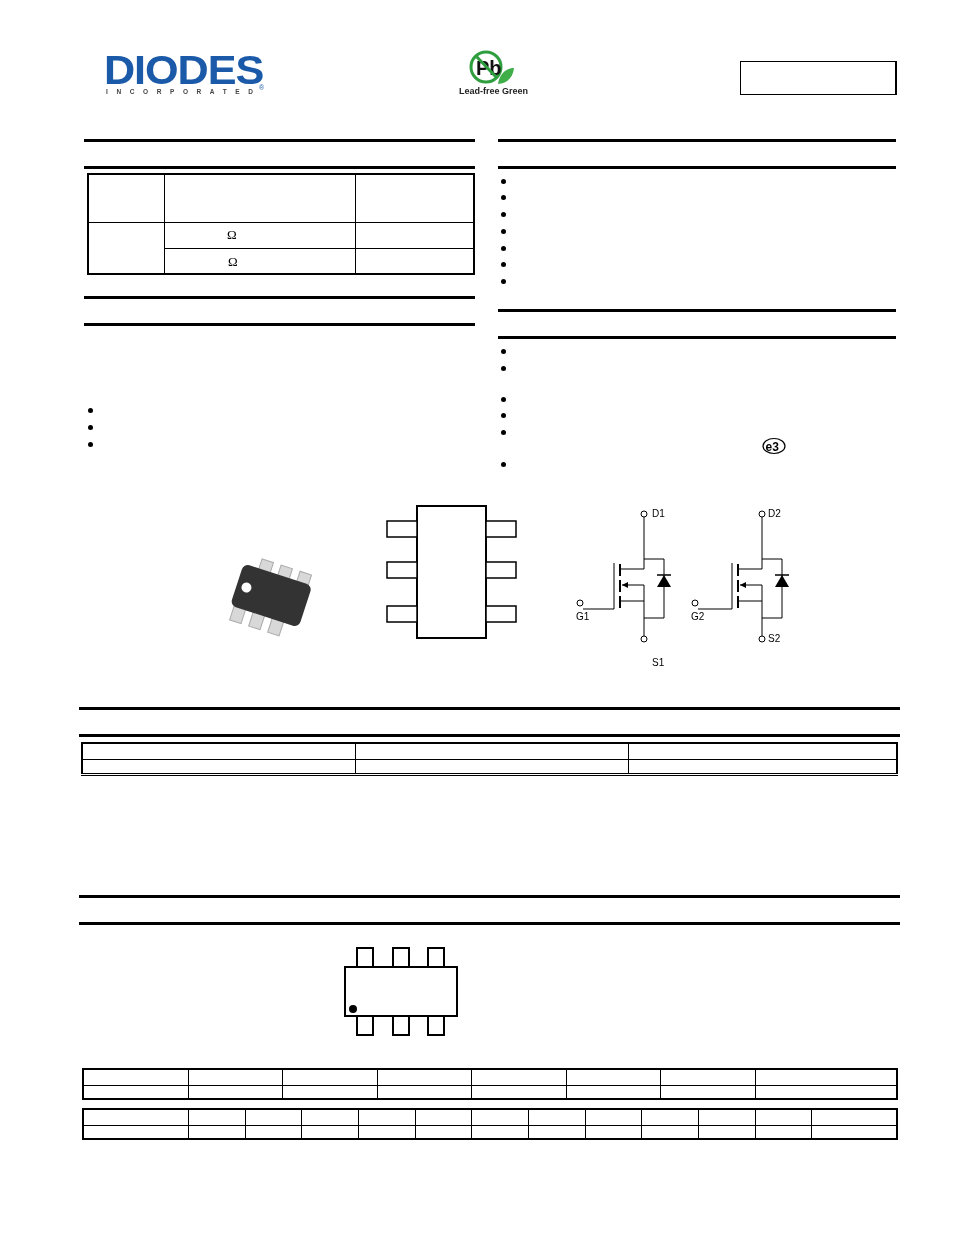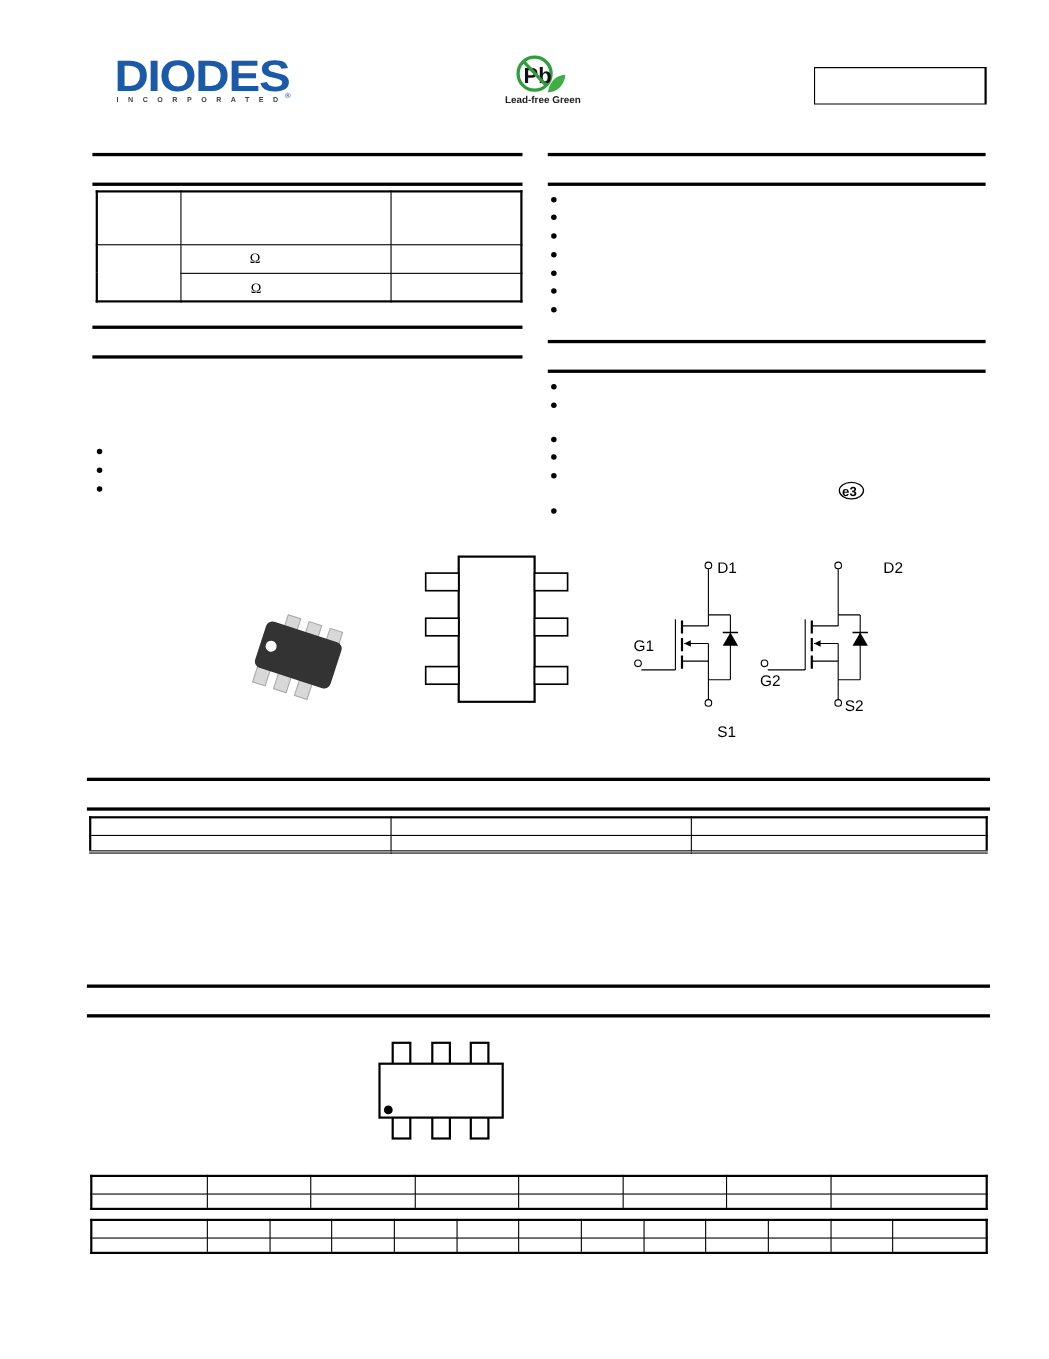--- a/index.html
+++ b/index.html
@@ -8,21 +8,21 @@
   .rule { position: absolute; height: 3px; background: #000; }
   .bullet { position: absolute; width: 5px; height: 5px; border-radius: 50%; background: #000; }
   table.grid { position: absolute; border-collapse: collapse; }
   table.grid td { border: 1px solid #000; padding: 0; }
   table.outer2 { border: 2px solid #000; }
   .logo-text { position: absolute; left: 104px; top: 50px; font-family: "Liberation Sans", sans-serif; font-weight: bold; font-size: 40px; color: #1a5aa8; letter-spacing: -1px; transform: scaleX(1.08); transform-origin: left; line-height: 40px; }
   .logo-sub { position: absolute; left: 106px; top: 88px; font-size: 6.5px; font-weight: bold; color: #444; letter-spacing: 8.6px; }
   .logo-reg { position: absolute; left: 259px; top: 84px; font-size: 7px; color: #1a5aa8; }
   .pb-label { position: absolute; left: 459px; top: 86px; font-size: 9px; font-weight: bold; color: #222; }
   .partbox { position: absolute; left: 740px; top: 61px; width: 154px; height: 32px; border: 1px solid #000; border-right: 2px solid #000; }
-  .sch-label { position: absolute; font-size: 14px; color: #000; }
+  .sch-label { position: absolute; font-size: 10px; color: #000; }
   .omega { position: absolute; font-family: "Liberation Serif", serif; font-size: 13px; }
 </style>
 </head>
 <body>
 
 <div>
   <div class="logo-text">DIODES</div>
   <div class="logo-sub">INCORPORATED</div>
   <div class="logo-reg">®</div>
 </div>
@@ -169,21 +169,21 @@
     <line x1="50" y1="64" x2="74" y2="64" stroke="#000"></line>
     <line x1="50" y1="96" x2="74" y2="96" stroke="#000"></line>
     <line x1="74" y1="54" x2="74" y2="64" stroke="#000"></line>
     <line x1="52" y1="80" x2="74" y2="80" stroke="#000"></line>
     <line x1="74" y1="80" x2="74" y2="96" stroke="#000"></line>
     <polygon points="52,80 58,77 58,83" fill="#000"></polygon>
     <polygon points="94,70 87,82 101,82" fill="#000"></polygon>
     <line x1="87" y1="70" x2="101" y2="70" stroke="#000" stroke-width="1.5"></line>
   </svg>
   <div class="sch-label" style="left:652px;top:508px">D1</div>
-  <div class="sch-label" style="left:576px;top:579px">G1</div>
+  <div class="sch-label" style="left:576px;top:611px">G1</div>
   <div class="sch-label" style="left:652px;top:657px">S1</div>
 
   <svg class="abs" style="left:686px;top:505px" width="110" height="140">
     <circle cx="76" cy="9" r="3" fill="#fff" stroke="#000"></circle>
     <line x1="76" y1="12" x2="76" y2="54" stroke="#000"></line>
     <line x1="76" y1="54" x2="96" y2="54" stroke="#000"></line>
     <line x1="96" y1="54" x2="96" y2="113" stroke="#000"></line>
     <line x1="76" y1="113" x2="96" y2="113" stroke="#000"></line>
     <line x1="76" y1="96" x2="76" y2="131" stroke="#000"></line>
     <circle cx="76" cy="134" r="3" fill="#fff" stroke="#000"></circle>
@@ -195,21 +195,21 @@
     <circle cx="9" cy="98" r="3" fill="#fff" stroke="#000"></circle>
     <line x1="52" y1="64" x2="76" y2="64" stroke="#000"></line>
     <line x1="52" y1="96" x2="76" y2="96" stroke="#000"></line>
     <line x1="76" y1="54" x2="76" y2="64" stroke="#000"></line>
     <line x1="54" y1="80" x2="76" y2="80" stroke="#000"></line>
     <line x1="76" y1="80" x2="76" y2="96" stroke="#000"></line>
     <polygon points="54,80 60,77 60,83" fill="#000"></polygon>
     <polygon points="96,70 89,82 103,82" fill="#000"></polygon>
     <line x1="89" y1="70" x2="103" y2="70" stroke="#000" stroke-width="1.5"></line>
   </svg>
-  <div class="sch-label" style="left:803px;top:508px">D2</div>
+  <div class="sch-label" style="left:768px;top:508px">D2</div>
   <div class="sch-label" style="left:691px;top:611px">G2</div>
   <div class="sch-label" style="left:768px;top:633px">S2</div>
 </div>
 
 <div>
   <div class="rule" style="left:79px;top:707px;width:821px"></div>
   <div class="abs" style="left:84px;top:714px;width:800px;height:16px;font-size:12px;font-weight:bold"></div>
   <div class="rule" style="left:79px;top:734px;width:821px"></div>
   <table class="grid outer2" style="left:81px;top:742px;width:817px;height:34px;border-bottom:3px double #000">
     <tbody>

